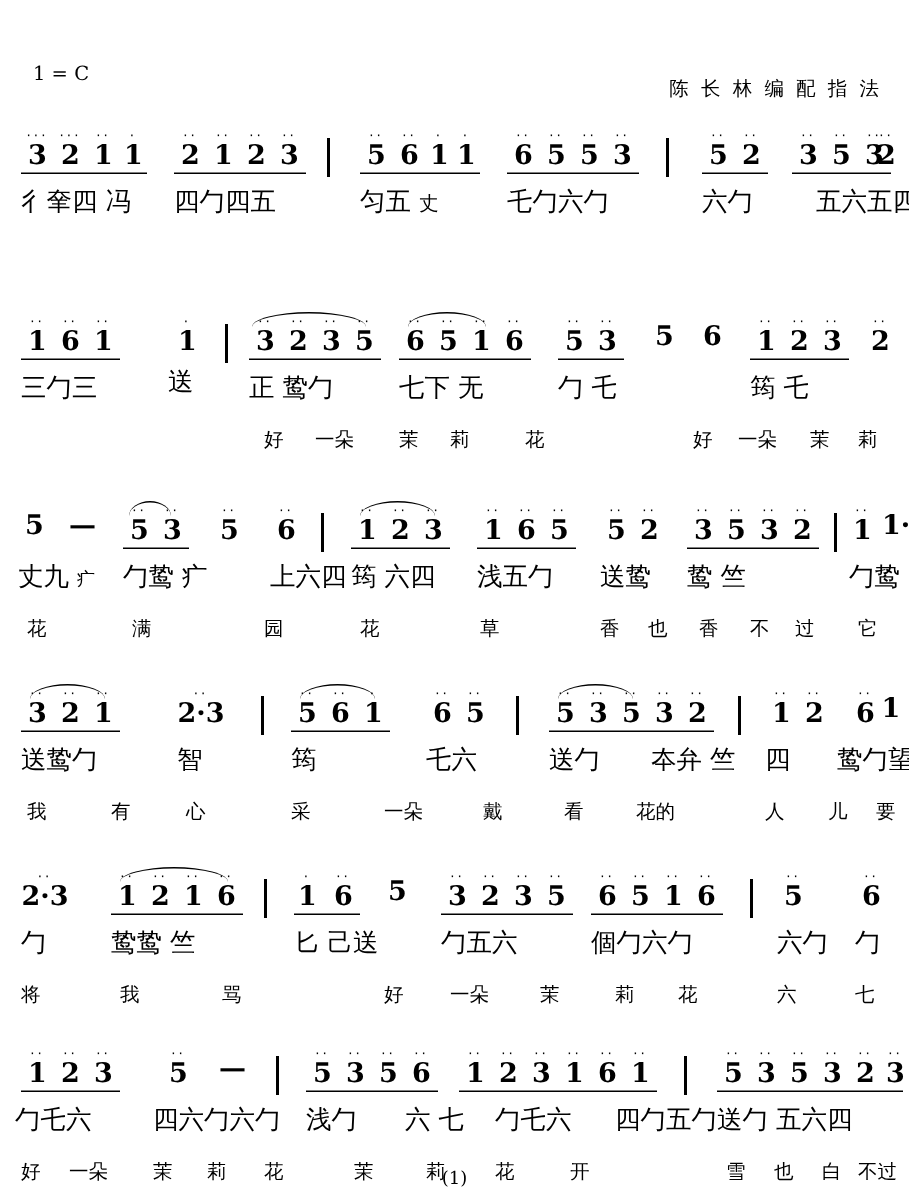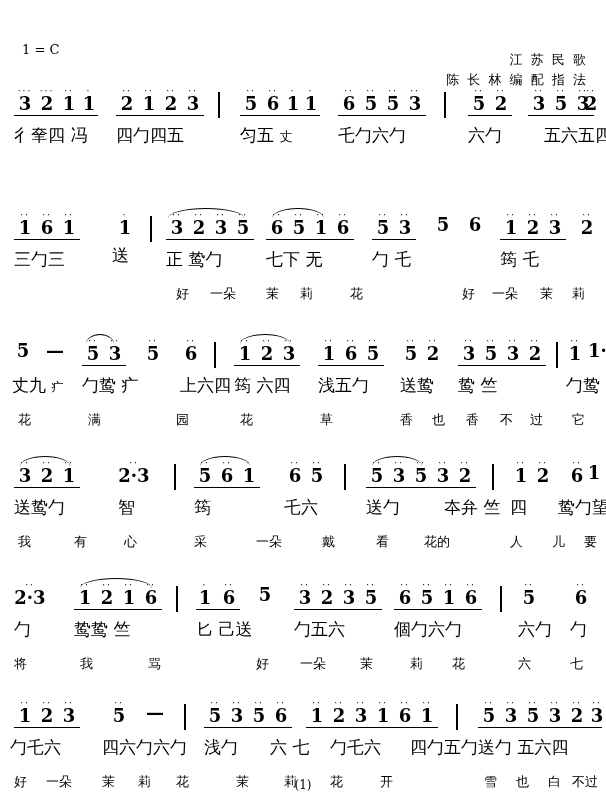--- a/index.html
+++ b/index.html
@@ -161,21 +161,20 @@
   .watermark .w1 { font-size: 10px; color: #555; }
   .watermark .w2 { font-size: 7px; color: #999; letter-spacing: .4px; }
 </style>
 </head>
 <body>
 
 <div class="page">
 
   <div class="key-sig">1 = C</div>
   <div class="credits">
-    <div>江 苏 民 歌</div>
     <div>陈 长 林 编 配 指 法</div>
   </div>
 
   <div class="system" id="sys1" style="top:88px;height:80px;">
     <div class="sysline">
 
       <div class="cell" style="left:14px;top:0;width:22px;">
         <div class="dotsabove">···</div>
         <div class="num">3</div>
       </div>
@@ -655,21 +654,21 @@
       </div>
       <div class="cell" style="left:586px;top:4px;width:16px;">
         <div class="num">1</div>
       </div>
 
       <div class="tab" style="left:14px;top:38px;">送鸷勹</div>
       <div class="tab" style="left:118px;top:38px;">智</div>
       <div class="tab" style="left:194px;top:38px;">筠</div>
       <div class="tab" style="left:284px;top:38px;">乇六</div>
       <div class="tab" style="left:366px;top:38px;">送勹</div>
-      <div class="tab" style="left:444px;top:38px;">夲弁 竺</div>
+      <div class="tab" style="left:434px;top:38px;">夲弁 竺</div>
       <div class="tab" style="left:510px;top:38px;">四</div>
       <div class="tab" style="left:558px;top:38px;">鸷勹望</div>
 
       <div class="lyric" style="left:18px;top:74px;">我</div>
       <div class="lyric" style="left:74px;top:74px;">有</div>
       <div class="lyric" style="left:124px;top:74px;">心</div>
       <div class="lyric" style="left:194px;top:74px;">采</div>
       <div class="lyric" style="left:256px;top:74px;">一朵</div>
       <div class="lyric" style="left:322px;top:74px;">戴</div>
       <div class="lyric" style="left:376px;top:74px;">看</div>

